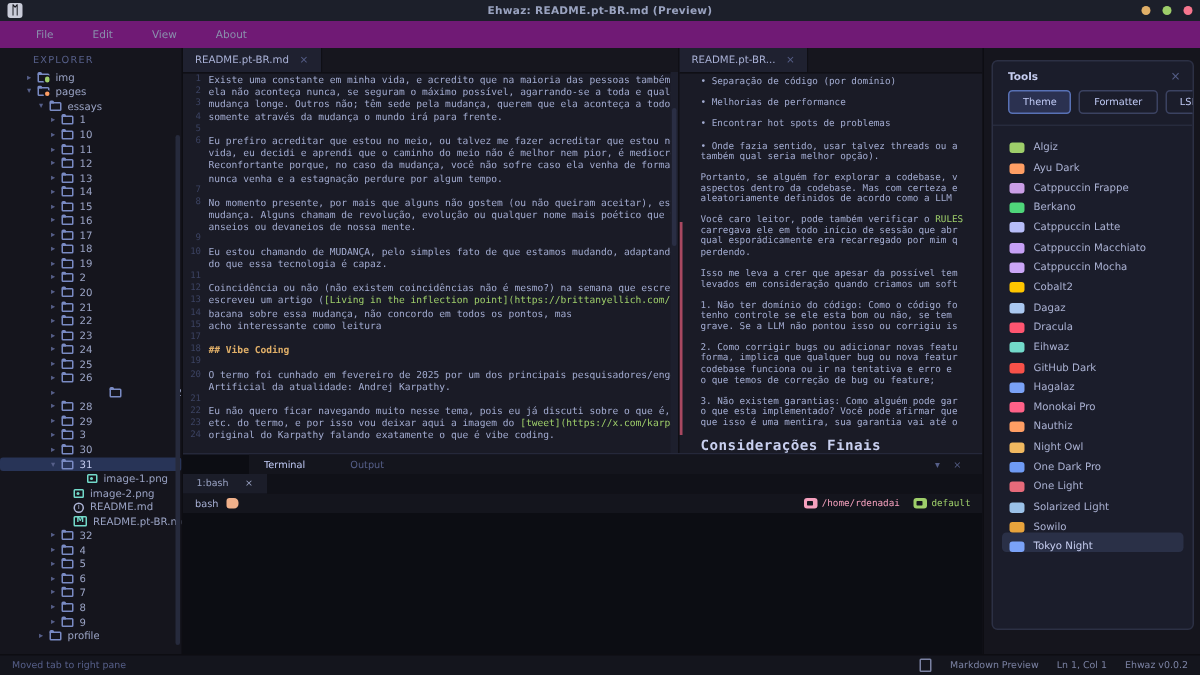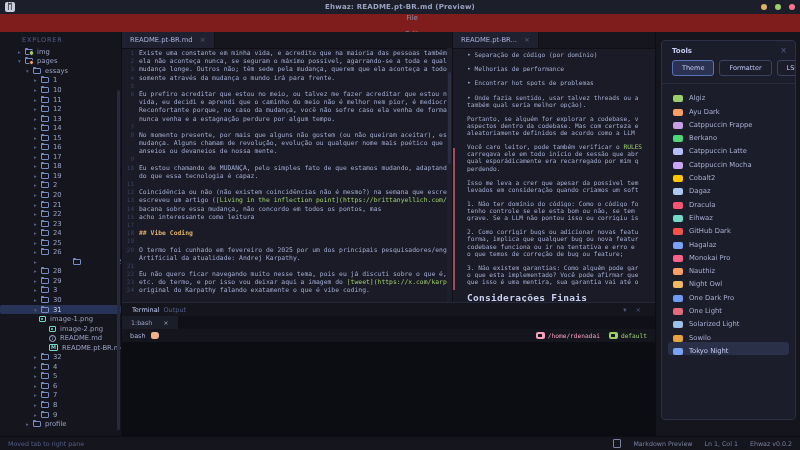--- a/index.html
+++ b/index.html
@@ -6,21 +6,21 @@
   #app{position:relative;width:800px;height:450px;background:#16161e;overflow:hidden;
        font-family:"DejaVu Sans",sans-serif;-webkit-font-smoothing:antialiased;}
   
   .titlebar{position:absolute;left:0;top:0;width:800px;height:14px;background:#1c1f2a;display:flex;align-items:center;}
   .logo{position:absolute;left:5px;top:2px;width:10px;height:10px;background:#c9ccd9;color:#14151c;
         border-radius:2px;font-size:8px;line-height:10px;text-align:center;font-weight:bold;}
   .apptitle{position:absolute;left:0;right:0;text-align:center;font-size:7px;font-weight:bold;color:#9aa3c0;letter-spacing:.2px;}
   #windots{position:absolute;right:5px;top:4px;display:flex;gap:8px;}
   .windot{width:6px;height:6px;border-radius:50%;}
   
-  .menubar{position:absolute;left:0;top:14px;width:800px;height:18px;background:#7f1d1d;display:flex;align-items:center;gap:8px;padding-left:24px;box-sizing:border-box;flex-direction:column;}
+  .menubar{position:absolute;left:0;top:14px;width:800px;height:18px;background:#701a75;display:flex;align-items:center;gap:26px;padding-left:24px;box-sizing:border-box;}
   .menuitem{font-size:7px;color:#8a91ad;cursor:default;}
   
   .sidebar{position:absolute;left:0;top:32px;width:122px;height:404px;background:#15151d;border-right:1px solid #0d0d12;box-sizing:border-box;overflow:hidden;}
   .exp-label{padding:4px 0 3px 8px;font-size:6.5px;letter-spacing:.8px;color:#565f89;margin-left:14px;}
   .trow{display:flex;align-items:center;height:9.55px;font-size:6.8px;color:#9aa3c4;white-space:nowrap;overflow:hidden;}
   .trow.sel{background:#283457;border-radius:2px;color:#c6cdf0;}
   .arr{width:7px;flex:none;font-size:5.5px;color:#565f89;}
   .fic{flex:none;margin-right:4px;position:relative;box-sizing:border-box;}
   .fic.folder{width:8px;height:6px;border:1px solid #7a8bc4;border-radius:1px;}
   .fic.folder::before{content:"";position:absolute;top:-2px;left:-1px;width:3px;height:2px;background:#7a8bc4;border-radius:1px 1px 0 0;}
@@ -46,21 +46,21 @@
   .ed-track{position:absolute;right:0;top:16px;bottom:0;width:5px;background:#1d1f2d;}
   .ed-thumb{position:absolute;right:1px;top:24px;width:3px;height:92px;background:#2a2e44;border-radius:2px;}
   
   .preview{position:absolute;left:452px;top:32px;width:203px;height:270px;background:#1a1b26;border-left:1px solid #0f0f15;box-sizing:border-box;overflow:hidden;}
   .pv-strip{position:absolute;left:0;top:116px;width:2px;height:142px;background:#a84860;}
   #plines{padding:2px 0 0 14px;}
   .pline{height:7.1px;line-height:7.1px;font-family:"DejaVu Sans Mono",monospace;font-size:6.2px;color:#a2abd0;white-space:pre;overflow:hidden;}
   .pline.ph1{height:10px;line-height:10px;font-size:9.5px;font-weight:bold;color:#c9d0f0;letter-spacing:.3px;margin-top:1px;}
   
   .terminal{position:absolute;left:122px;top:302px;width:533px;height:134px;background:#0c0d13;border-top:1px solid #25283a;box-sizing:border-box;overflow:hidden;}
-  .term-tabs{height:13px;background:#14151d;display:flex;align-items:center;gap:4px;padding-left:10px;font-size:6.5px;position:relative;}
+  .term-tabs{height:13px;background:#14151d;display:flex;align-items:center;gap:30px;padding-left:10px;font-size:6.5px;position:relative;margin-left:44px;}
   .term-tab{color:#565f89;}
   .term-tab.on{color:#c0caf5;}
   .term-ctl{position:absolute;right:14px;top:0;height:13px;display:flex;align-items:center;gap:9px;color:#565f89;font-size:6.5px;}
   .bashtab-row{height:13px;background:#101118;display:flex;}
   .bashtab{display:flex;align-items:center;gap:11px;background:#1b1d29;padding:0 9px;font-size:6.3px;color:#9aa3c4;}
   .bash-head{height:13px;background:#14151d;display:flex;align-items:center;padding:0 8px;font-size:6.5px;color:#a9b1d6;}
   .hand{width:8px;height:7px;background:#f0b08a;border-radius:2px 3px 3px 2px;margin-left:5px;}
   .bh-right{margin-left:auto;display:flex;align-items:center;gap:9px;font-family:"DejaVu Sans Mono",monospace;font-size:6.2px;}
   .chip{width:9px;height:7px;border-radius:2px;display:inline-flex;align-items:center;justify-content:center;margin-right:3px;}
   .chip.pink{background:#f5a0bd;}
@@ -255,21 +255,21 @@
         <div class="trow" style="padding-left: 34px;">
           <span class="arr">▸</span>
           <span class="fic folder"></span>
           <span class="tlab">30</span>
         </div>
         <div class="trow sel" style="padding-left: 34px;">
           <span class="arr">▾</span>
           <span class="fic folder"></span>
           <span class="tlab">31</span>
         </div>
-        <div class="trow" style="padding-left: 32px; align-items: center;">
+        <div class="trow" style="padding-left: 51px; align-items: center;">
           <span class="arr"></span>
           <span class="fic image"></span>
           <span class="tlab">image-1.png</span>
         </div>
         <div class="trow" style="padding-left: 42px;">
           <span class="arr"></span>
           <span class="fic image"></span>
           <span class="tlab">image-2.png</span>
         </div>
         <div class="trow" style="padding-left: 42px;">
@@ -479,20 +479,24 @@
           </div>
           <div class="throw">
             <span class="swatch" style="background: rgb(79, 214, 122);"></span>
             <span class="thlab">Berkano</span>
           </div>
           <div class="throw">
             <span class="swatch" style="background: rgb(183, 189, 248);"></span>
             <span class="thlab">Catppuccin Latte</span>
           </div>
           <div class="throw">
+            <span class="swatch" style="background: rgb(198, 160, 246);"></span>
+            <span class="thlab">Catppuccin Macchiato</span>
+          </div>
+          <div class="throw">
             <span class="swatch" style="background: rgb(203, 166, 247);"></span>
             <span class="thlab">Catppuccin Mocha</span>
           </div>
           <div class="throw">
             <span class="swatch" style="background: rgb(255, 198, 0);"></span>
             <span class="thlab">Cobalt2</span>
           </div>
           <div class="throw">
             <span class="swatch" style="background: rgb(170, 200, 240);"></span>
             <span class="thlab">Dagaz</span>

